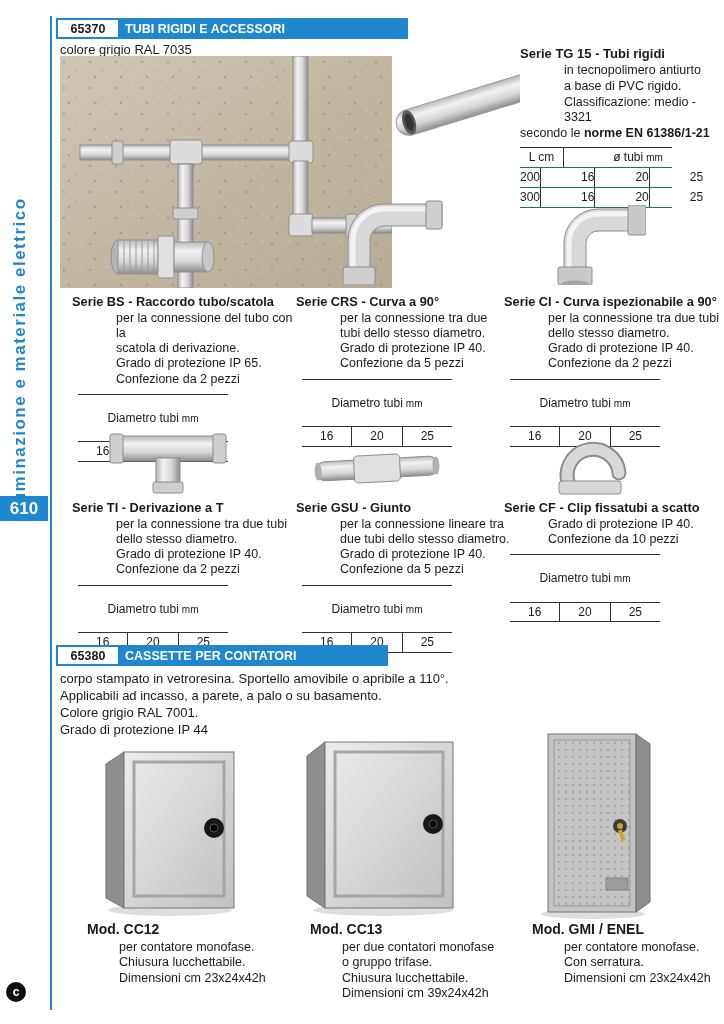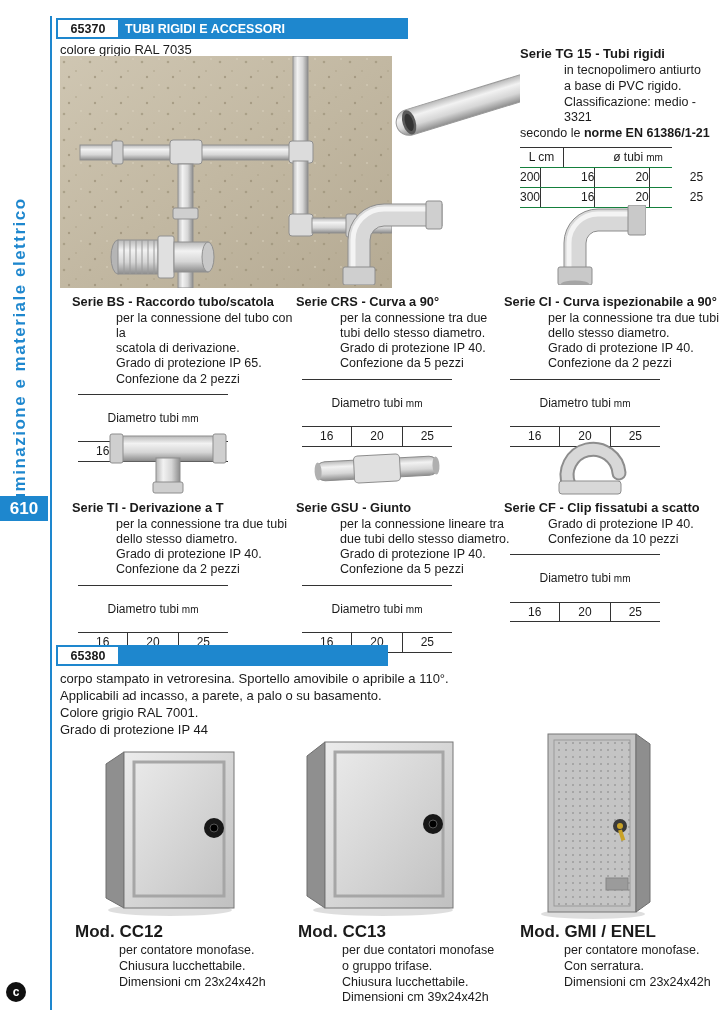--- a/index.html
+++ b/index.html
@@ -48,21 +48,21 @@
   .pcol h3 { font-size:12.8px; margin-bottom:1px; white-space:nowrap; }
   .dtable { width:150px; margin:7px 0 0 6px; font-size:12px; }
   .dt-head { border-top:1px solid #333; border-bottom:1px solid #333; text-align:center; padding:16px 0; }
   .dt-row { display:flex; border-bottom:1px solid #333; }
   .dt-row span { flex:1; text-align:center; padding:2px 0; border-right:1px solid #333; }
   .dt-row span:last-child { border-right:none; }
 
   
   .sec2-desc { position:absolute; left:60px; top:671px; font-size:13px; line-height:1.3; white-space:pre-line; }
   .bcol { position:absolute; width:215px; font-size:12.5px; line-height:1.25; }
-  .bcol h3 { font-size:17px; margin-bottom:1px; }
+  .bcol h3 { font-size:14px; margin-left:12px; margin-bottom:1px; }
 
   .publisher-logo { position:absolute; left:6px; top:982px; width:20px; height:20px; border-radius:50%;
                     background:#101010; color:#fff; font-size:12px; font-weight:bold;
                     display:flex; align-items:center; justify-content:center; }
 </style>
 </head>
 <body>
 
 <div class="page">
 
@@ -310,20 +310,21 @@
       <div class="dt-row">
         <span>16</span>
         <span>20</span>
         <span>25</span>
       </div>
     </div>
   </div>
 
   <div class="sec-header" style="left:56px; top:645px; width:332px">
     <div class="sec-code">65380</div>
+    <div class="sec-title">CASSETTE PER CONTATORI</div>
   </div>
 
   <div class="sec2-desc">corpo stampato in vetroresina. Sportello amovibile o apribile a 110°.
 Applicabili ad incasso, a parete, a palo o su basamento.
 Colore grigio RAL 7001.
 Grado di protezione IP 44</div>
 
   <div class="img" style="left:92px; top:742px">
     <svg viewBox="0 0 150 175" width="150" height="175">
       <ellipse cx="78" cy="168" rx="62" ry="6" fill="#000" opacity="0.13"></ellipse>

